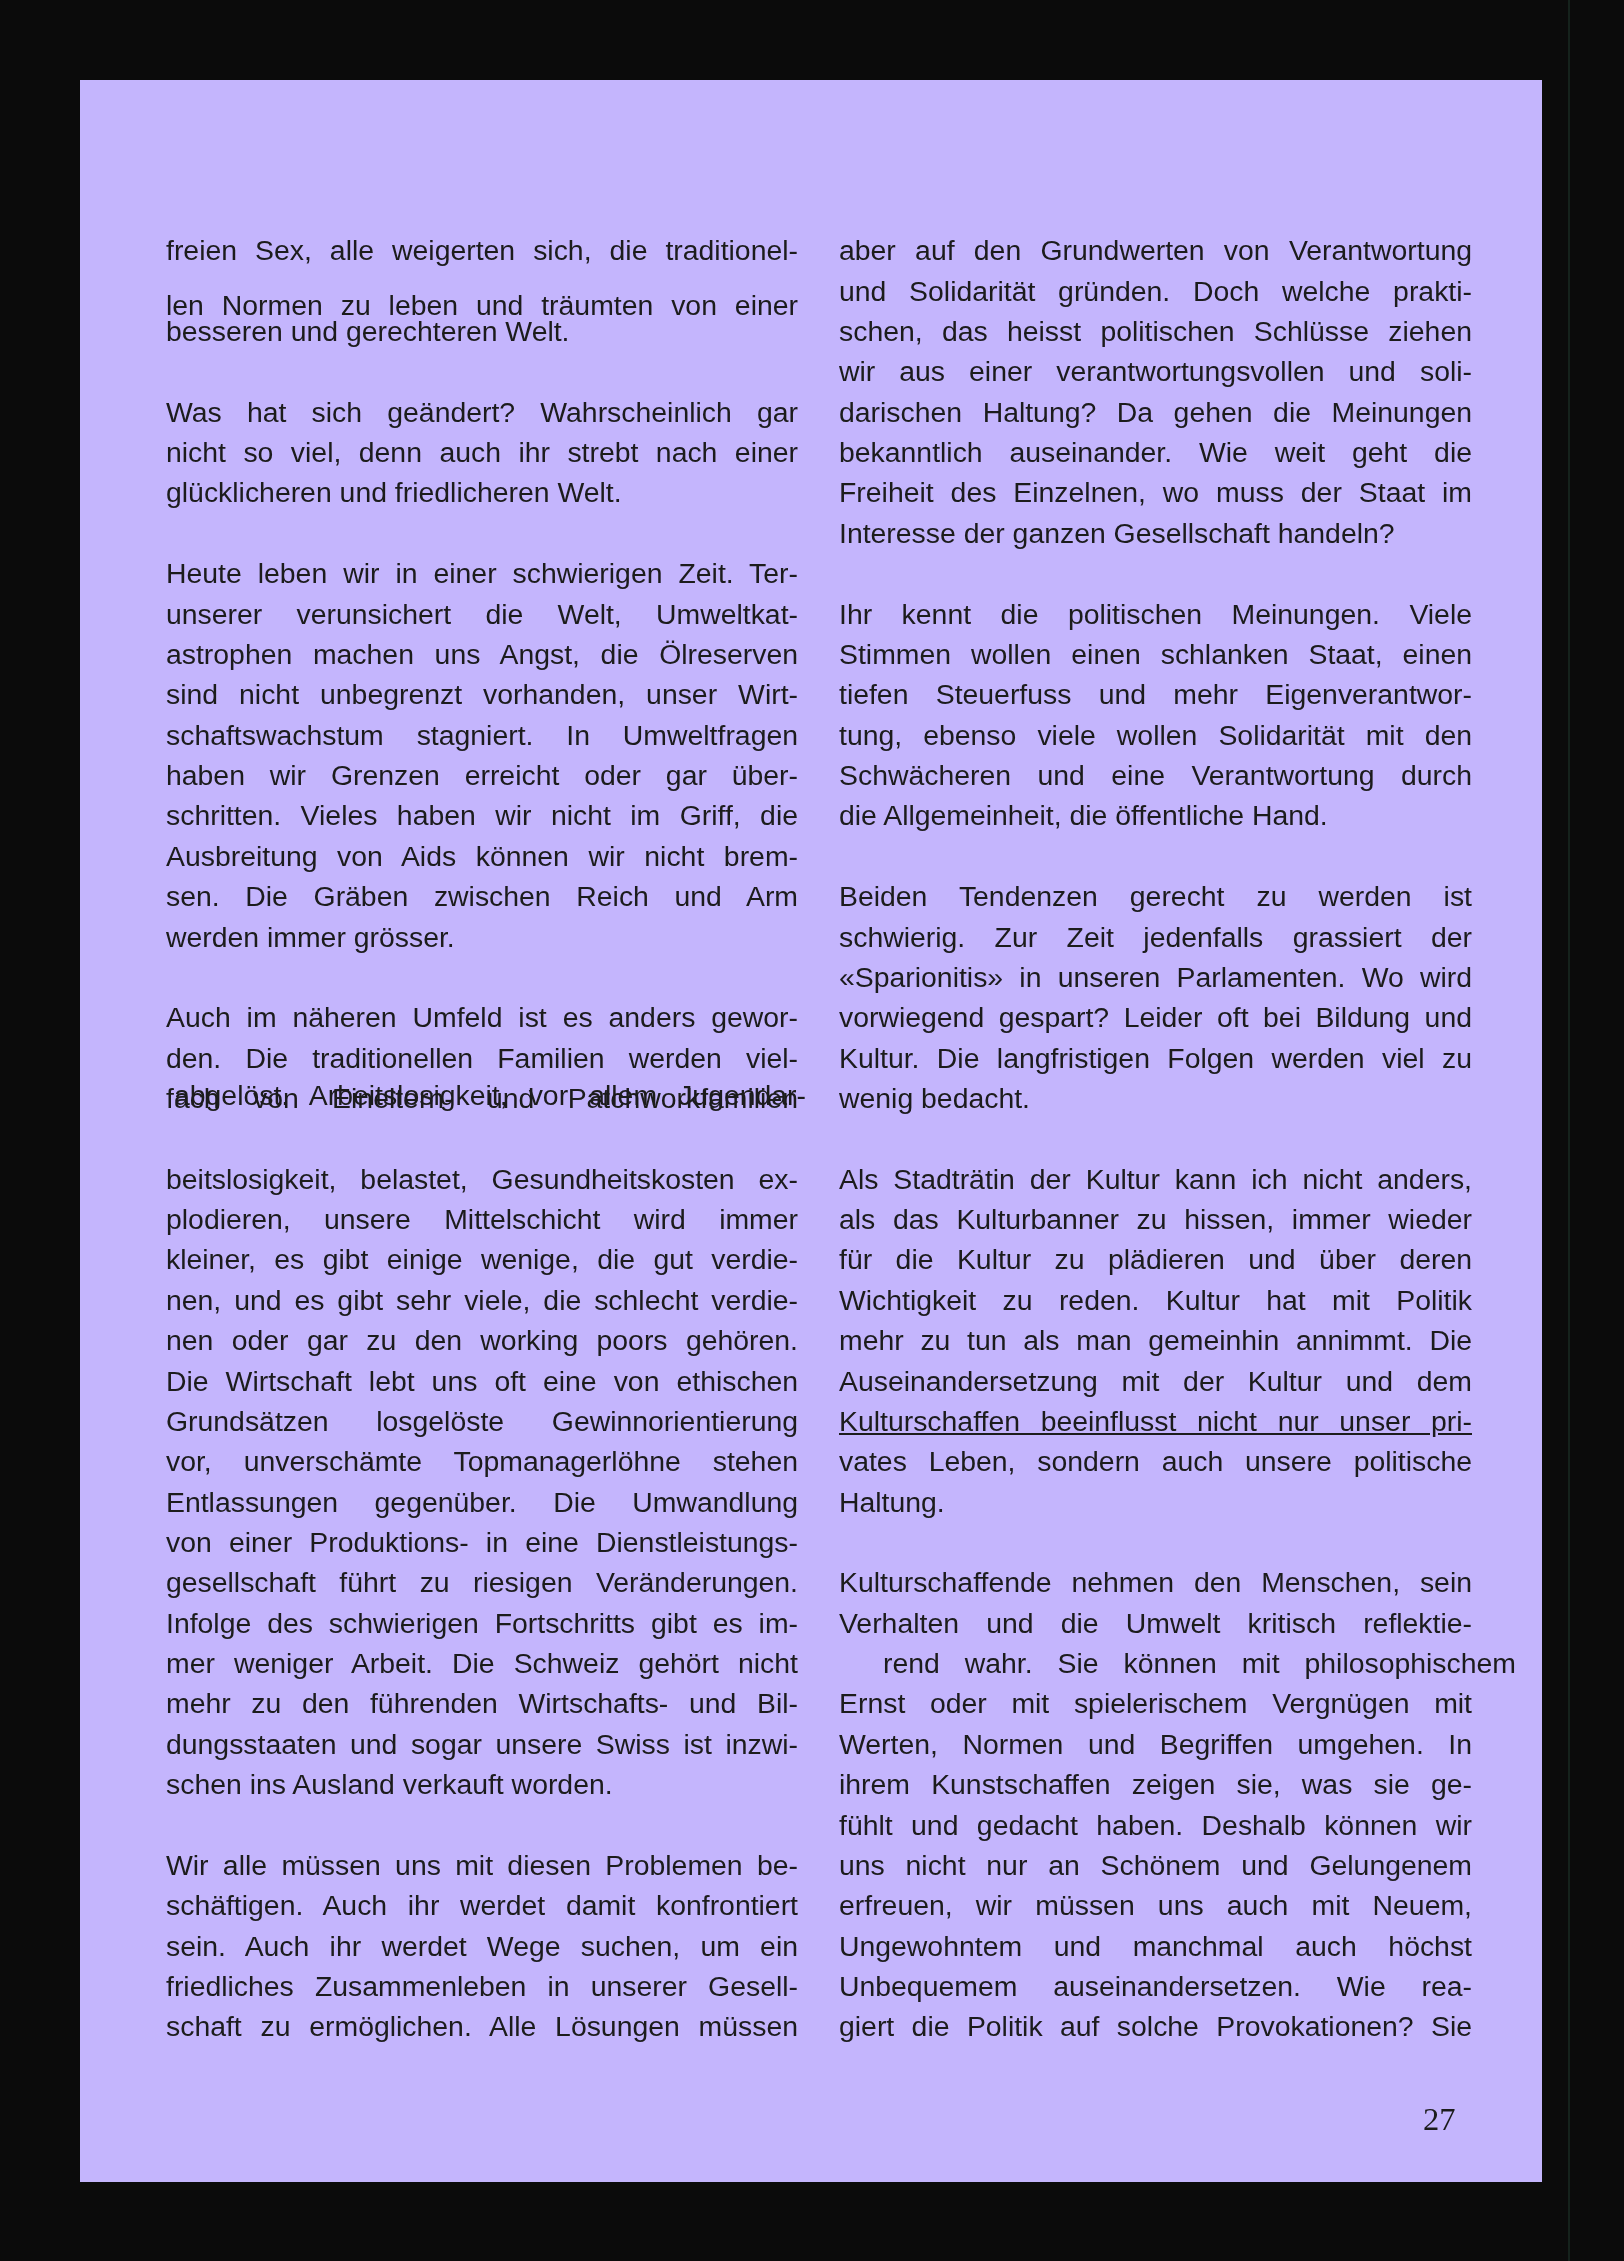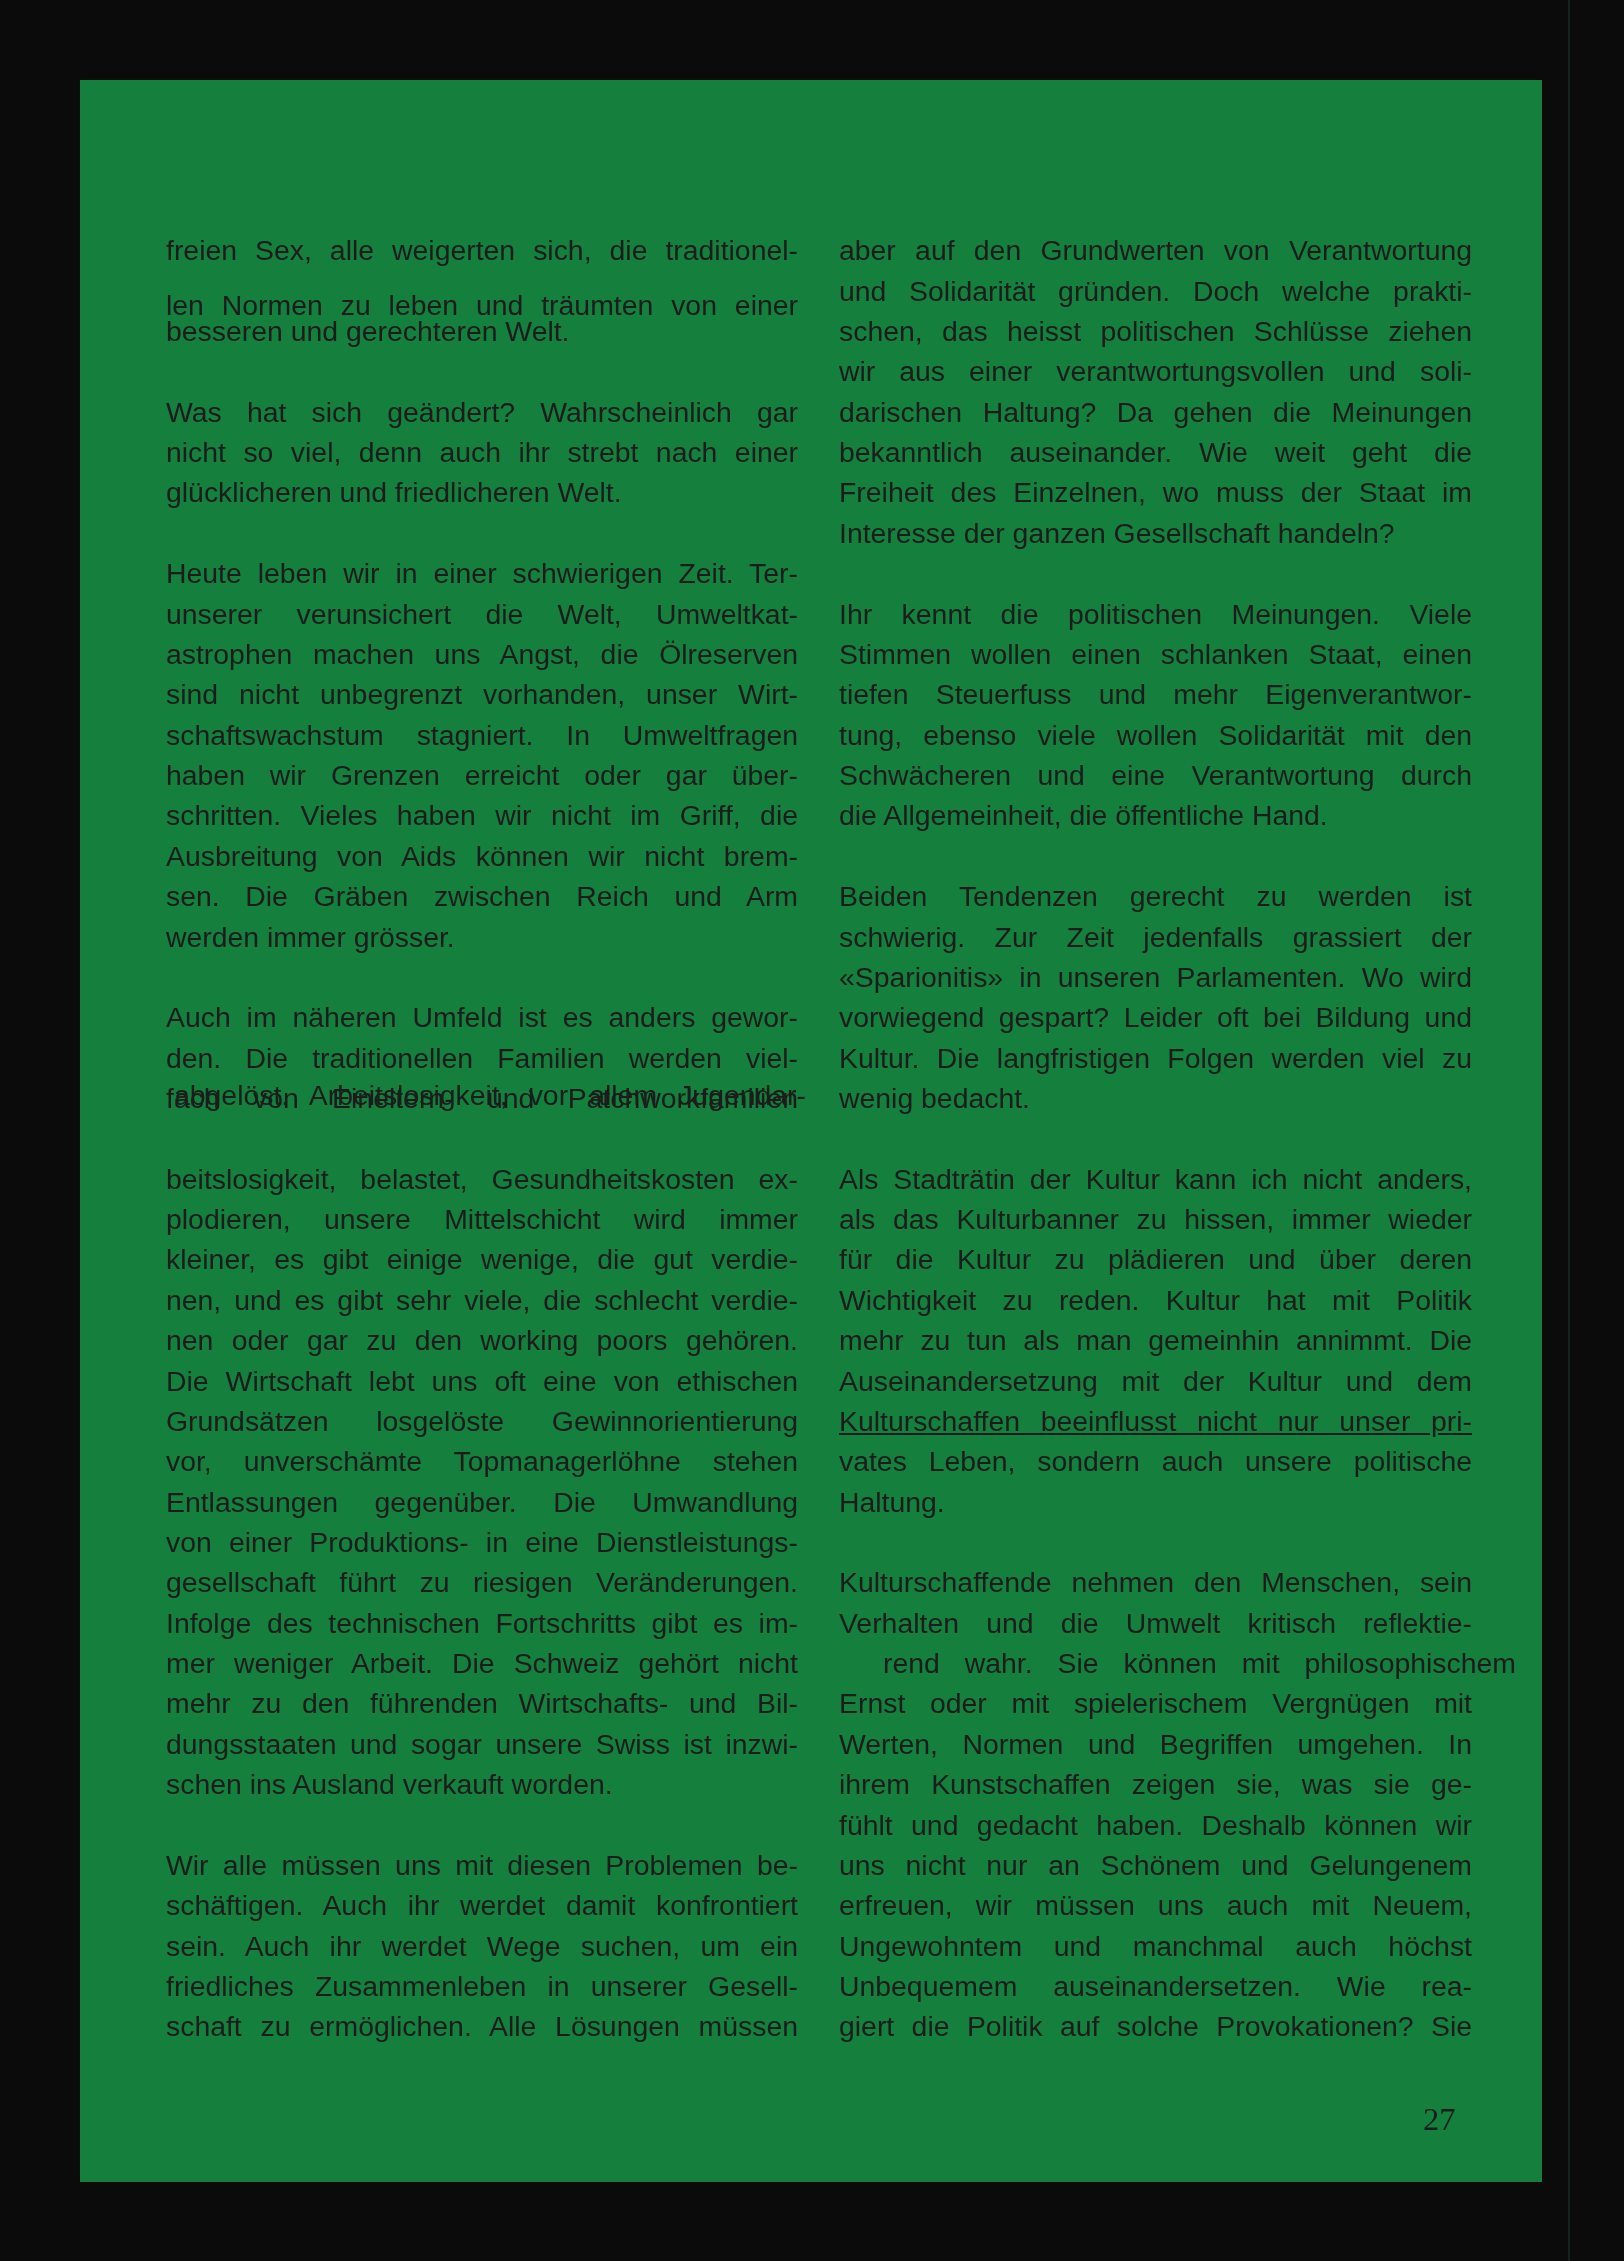--- a/index.html
+++ b/index.html
@@ -8,21 +8,21 @@
     background: #0b0b0b;
     position: relative; overflow: hidden;
   }
   .scan-line {
     position: absolute; left: 1568px; top: 0; width: 1.6px; height: 2261px;
     background: #15221c;
   }
   .page {
     position: absolute; left: 80px; top: 80px;
     width: 1462px; height: 2102px;
-    background: #15803d;
+    background: #c4b5fd;
   }
   .column {
     position: absolute; top: 0;
   }
   .col-left  { left: 86px; width: 632px; }
   .col-right { left: 759px; width: 633px; }
   .line {
     position: absolute; left: 0;
     height: 41px; line-height: 41px;
     white-space: nowrap;
@@ -76,21 +76,21 @@
         <div class="line justify" style="top: 1119px; width: 632px;">plodieren, unsere Mittelschicht wird immer</div>
         <div class="line justify" style="top: 1159px; width: 632px;">kleiner, es gibt einige wenige, die gut verdie-</div>
         <div class="line justify" style="top: 1200px; width: 632px;">nen, und es gibt sehr viele, die schlecht verdie-</div>
         <div class="line justify" style="top: 1240px; width: 632px;">nen oder gar zu den working poors gehören.</div>
         <div class="line justify" style="top: 1281px; width: 632px;">Die Wirtschaft lebt uns oft eine von ethischen</div>
         <div class="line justify" style="top: 1321px; width: 632px;">Grundsätzen losgelöste Gewinnorientierung</div>
         <div class="line justify" style="top: 1361px; width: 632px;">vor, unverschämte Topmanagerlöhne stehen</div>
         <div class="line justify" style="top: 1402px; width: 632px;">Entlassungen gegenüber. Die Umwandlung</div>
         <div class="line justify" style="top: 1442px; width: 632px;">von einer Produktions- in eine Dienstleistungs-</div>
         <div class="line justify" style="top: 1482px; width: 632px;">gesellschaft führt zu riesigen Veränderungen.</div>
-        <div class="line justify" style="top: 1523px; width: 632px;">Infolge des technischen Fortschritts gibt es im-</div>
+        <div class="line justify" style="top: 1523px; width: 632px;">Infolge des schwierigen Fortschritts gibt es im-</div>
         <div class="line justify" style="top: 1563px; width: 632px;">mer weniger Arbeit. Die Schweiz gehört nicht</div>
         <div class="line justify" style="top: 1603px; width: 632px;">mehr zu den führenden Wirtschafts- und Bil-</div>
         <div class="line justify" style="top: 1644px; width: 632px;">dungsstaaten und sogar unsere Swiss ist inzwi-</div>
         <div class="line" style="top: 1684px; width: 632px;">schen ins Ausland verkauft worden.</div>
       </div>
       <div>
         <div class="line justify" style="top: 1765px; width: 632px;">Wir alle müssen uns mit diesen Problemen be-</div>
         <div class="line justify" style="top: 1805px; width: 632px;">schäftigen. Auch ihr werdet damit konfrontiert</div>
         <div class="line justify" style="top: 1846px; width: 632px;">sein. Auch ihr werdet Wege suchen, um ein</div>
         <div class="line justify" style="top: 1886px; width: 632px;">friedliches Zusammenleben in unserer Gesell-</div>

